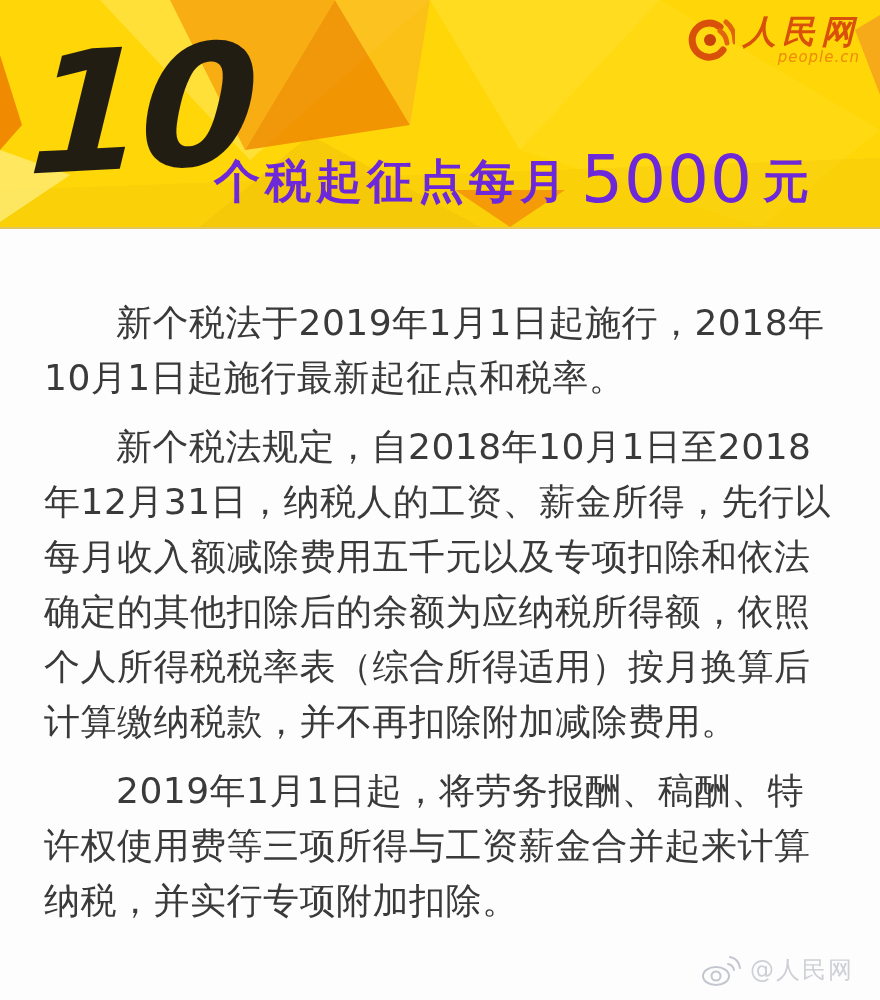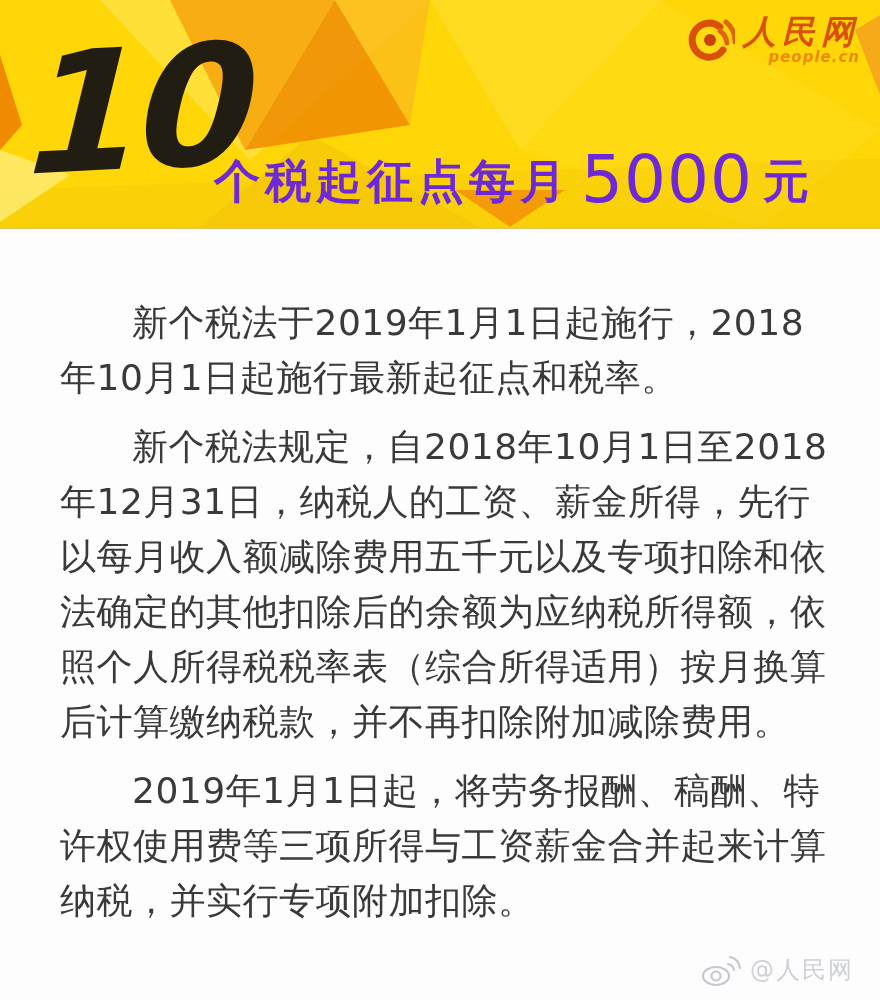--- a/index.html
+++ b/index.html
@@ -39,27 +39,26 @@
   .logo{
     position:absolute;right:20px;top:14px;
     display:flex;align-items:flex-start;gap:8px;
   }
   .logo .logo-text-block{display:flex;flex-direction:column;align-items:flex-end;}
   .logo .logo-name{
     font-size:33px;font-weight:bold;color:#d8500a;letter-spacing:6px;line-height:1.1;
     font-style:italic;
   }
   .logo .logo-domain{
-    font-size:15px;font-weight:bold;font-style:italic;color:#ee8a06;
+    font-size:15px;font-weight:normal;font-style:italic;color:#ee8a06;
     letter-spacing:1px;margin-top:-2px;text-align:right;
   }
   
   .content{
     padding:66px 44px 0 44px;
-    margin-left:16px;
   }
   .para{
     margin:0 0 14px 0;
     font-size:36px;line-height:55px;color:#3a3a3a;
     text-indent:2em;letter-spacing:0.5px;
     font-weight:normal;
   }
   
   .watermark{
     position:absolute;right:26px;bottom:8px;

